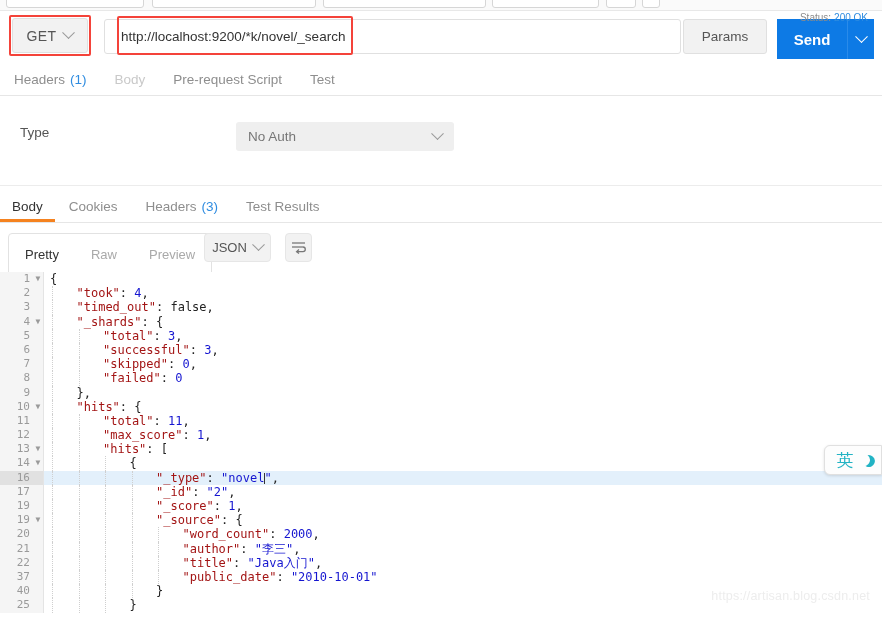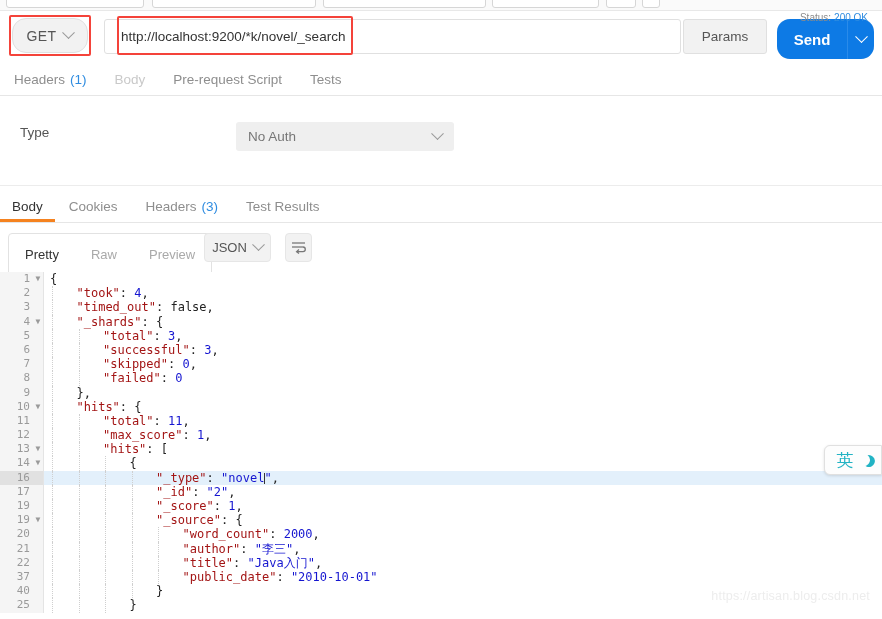--- a/index.html
+++ b/index.html
@@ -18,40 +18,40 @@
     background:#fafafa; border-bottom:1px solid #e8e8e8; overflow:hidden; }
   .top-chip { position:absolute; top:-14px; height:22px; background:#fff;
     border:1px solid #d6d6d6; border-radius:3px; }
 
   
   .req-bar { position:absolute; top:11px; left:0; width:882px; height:52px; background:#fff; }
 
   .method-box { position:absolute; left:9px; top:4px; width:82px; height:41px;
     border:2px solid #f4433a; border-radius:2px; }
   .method-inner { position:absolute; left:12px; top:7px; width:76px; height:35px;
-    background:#f2f2f2; border:1px solid #e0e0e0; border-radius:14px;
+    background:#f2f2f2; border:1px solid #e0e0e0; border-radius:3px;
     display:flex; align-items:center; justify-content:center; gap:8px; }
   .method-label { font-size:14px; color:#555; letter-spacing:.4px; }
   .chev { width:9px; height:9px; border-right:1.6px solid #9a9a9a; border-bottom:1.6px solid #9a9a9a;
     transform:rotate(45deg) translate(-2px,-2px); display:inline-block; }
 
   .url-box { position:absolute; left:117px; top:5px; width:236px; height:39px;
     border:2px solid #f4433a; border-radius:2px; }
   .url-field { position:absolute; left:104px; top:8px; width:577px; height:35px;
     background:#fff; border:1px solid #e0e0e0; border-radius:3px;
     display:flex; align-items:center; padding:0 16px; }
   .url-text { font-size:13.5px; color:#333; white-space:nowrap; }
 
   .params-btn { position:absolute; left:683px; top:8px; width:84px; height:35px;
     background:#f2f2f2; border:1px solid #e0e0e0; border-radius:3px;
     display:flex; align-items:center; justify-content:center;
     font-size:13.5px; color:#555; }
 
   .send-wrap { position:absolute; left:777px; top:8px; width:97px; height:40px;
-    display:flex; border-radius:13px; overflow:hidden; background:#e5e5e5; }
+    display:flex; border-radius:0; overflow:hidden; background:#e5e5e5; }
   .send-btn { flex:0 0 70px; display:flex; align-items:center; justify-content:center;
     color:#fff; font-size:15px; font-weight:bold; background:#0d7ae5; }
   .send-caret { flex:1; display:flex; align-items:center; justify-content:center;
     background:#0d7ae5; border-left:1px solid #2a8bea; }
   .chev-w { width:9px; height:9px; border-right:1.8px solid #fff; border-bottom:1.8px solid #fff;
     transform:rotate(45deg) translate(-2px,-2px); display:inline-block; }
 
   
   .req-tabs { position:absolute; top:63px; left:0; width:882px; height:33px;
     background:#fff; border-bottom:1px solid #e6e6e6; display:flex; align-items:flex-end; }
@@ -176,21 +176,21 @@
         <span>Headers</span>
         <span class="cnt">(1)</span>
       </div>
       <div class="rtab dim" style="padding: 0px 14px;">
         <span>Body</span>
       </div>
       <div class="rtab" style="padding: 0px 14px;">
         <span>Pre-request Script</span>
       </div>
       <div class="rtab" style="padding: 0px 14px;">
-        <span>Tests</span>
+        <span>Test</span>
       </div>
     </div>
 
   <div class="auth-panel">
     <div class="auth-label">Type</div>
   </div>
   <div class="auth-select">
     <span class="auth-select-text">No Auth</span>
     <span class="chev"></span>
   </div>

